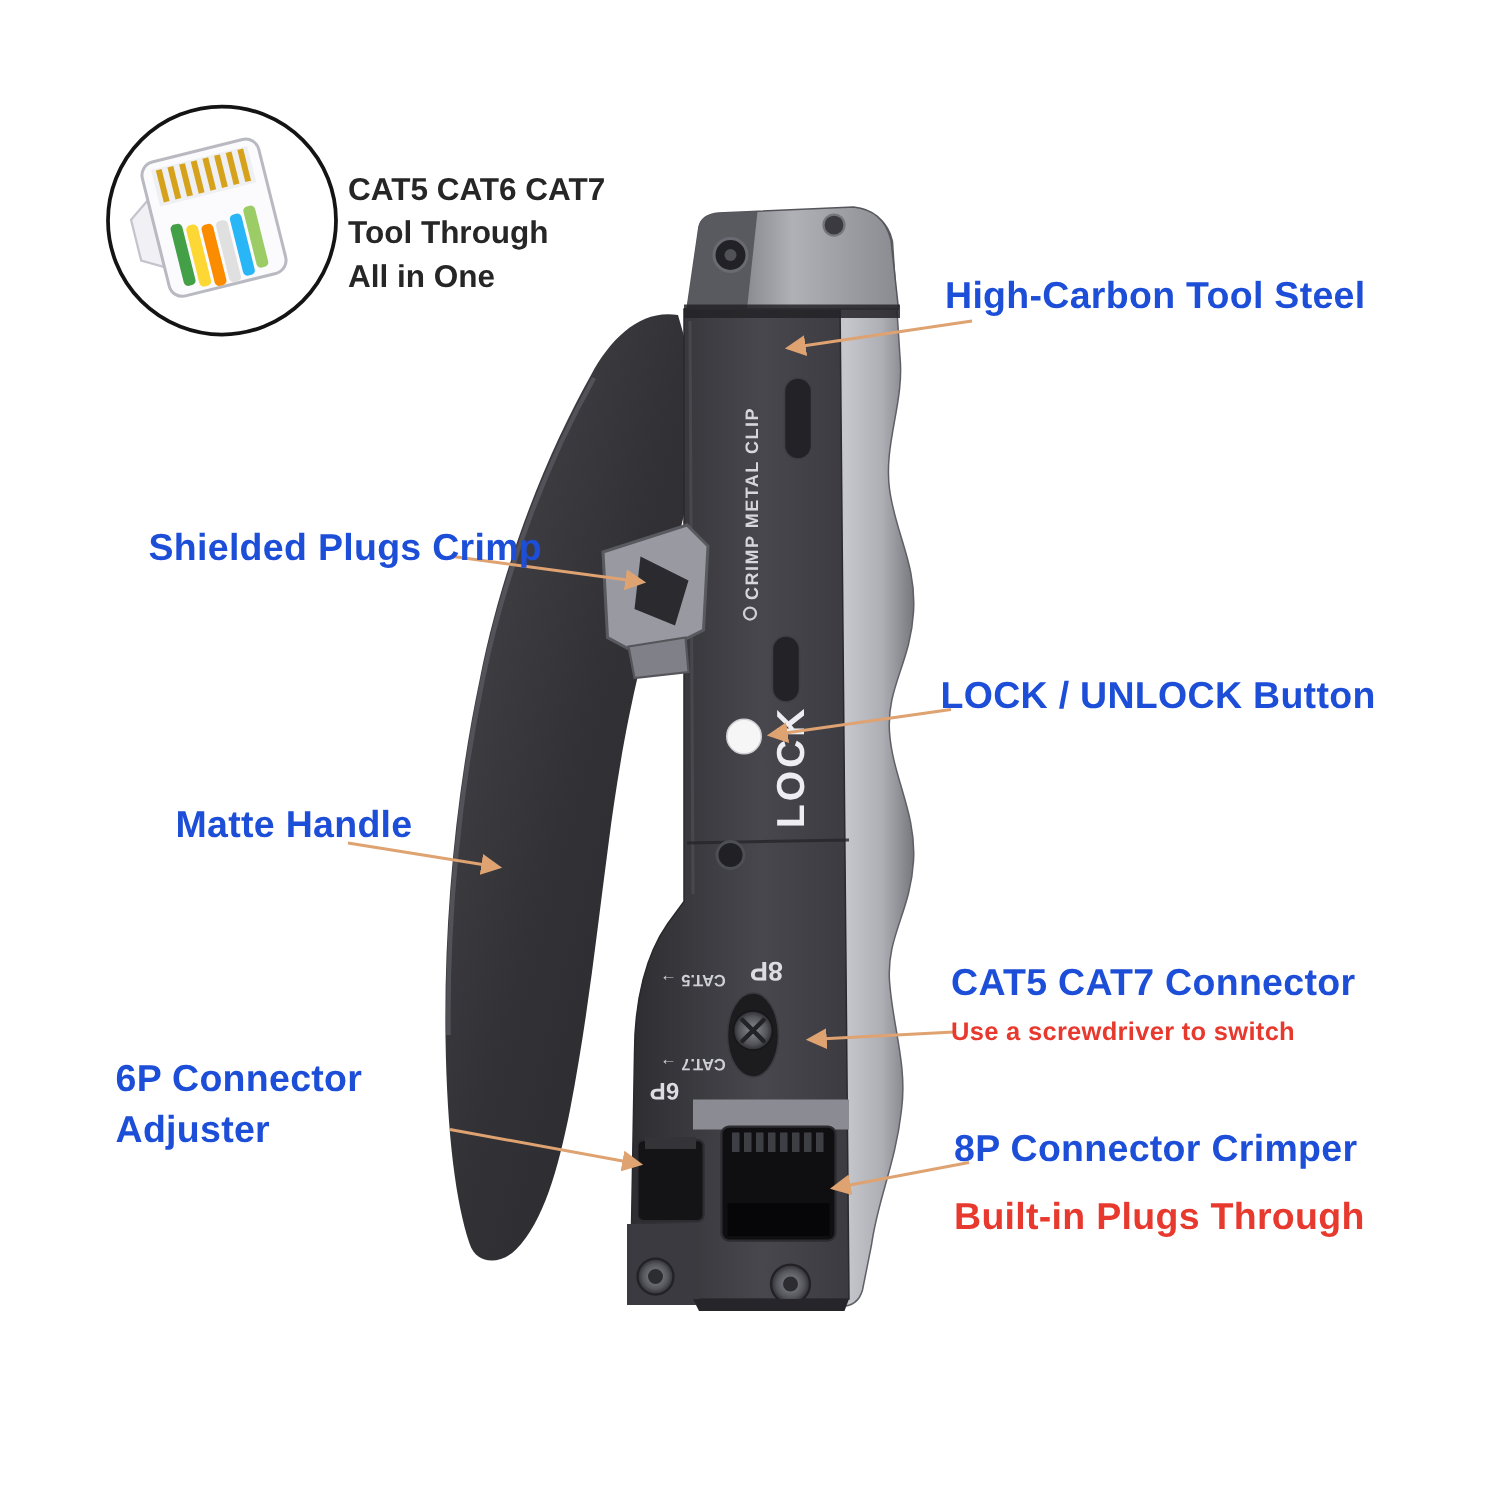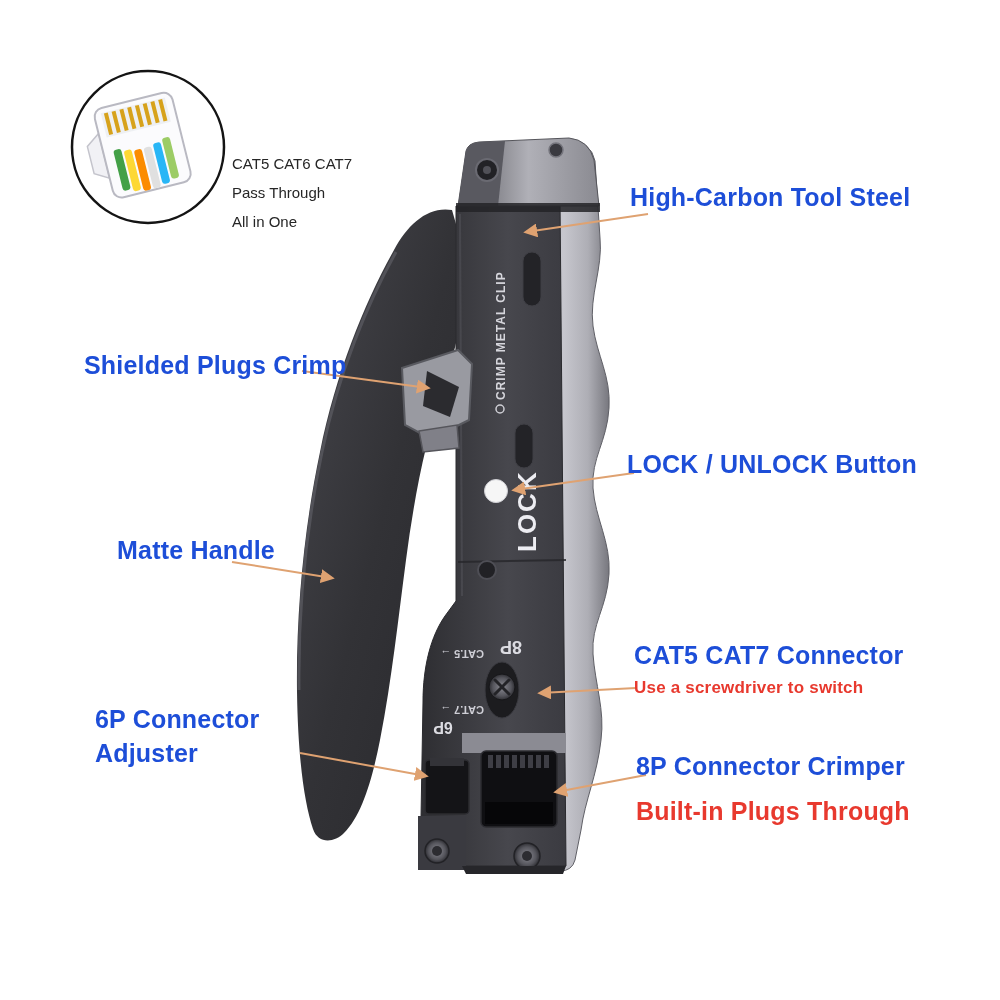--- a/index.html
+++ b/index.html
@@ -10,22 +10,22 @@
   .art { position:absolute; left:0; top:0; width:1000px; height:1000px; }
   .art text { font-family:"Liberation Sans", sans-serif; }
   .label {
     position:absolute; font-weight:700; font-size:25px; color:#1d4ed8;
     letter-spacing:0.2px; white-space:nowrap;
   }
   .label.red { color:#e8392e;text-align:center; }
   .label.small { font-size:17px; }
   .label.twolines { line-height:34px; }
   .badge-text {
-    position:absolute; left:232px; top:112px; font-weight:400; font-size:15px;
-    color:#262626; line-height:29px; white-space:nowrap;margin-top:37px;
+    position:absolute; left:232px; top:112px; font-weight:700; font-size:21px;
+    color:#262626; line-height:29px; white-space:nowrap;
   }
 </style>
 </head>
 <body>
 
 <div class="canvas">
 
   <svg class="art" viewBox="0 0 1000 1000">
     <defs>
       <linearGradient id="gBody" x1="0" y1="0" x2="1" y2="0">
@@ -183,30 +183,30 @@
       <line x1="634" y1="473" x2="514" y2="490" marker-end="url(#ah)"></line>
       <line x1="232" y1="562" x2="332" y2="578" marker-end="url(#ah)"></line>
       <line x1="636" y1="688" x2="540" y2="693" marker-end="url(#ah)"></line>
       <line x1="300" y1="753" x2="426" y2="776" marker-end="url(#ah)"></line>
       <line x1="646" y1="775" x2="556" y2="792" marker-end="url(#ah)"></line>
     </g>
   </svg>
 
   <div class="badge-text">
     <div>CAT5 CAT6 CAT7</div>
-    <div>Pass Through</div>
+    <div>Tool Through</div>
     <div>All in One</div>
   </div>
 
   <div class="label" style="left:630px;top:183px">High-Carbon Tool Steel</div>
-  <div class="label" style="left:84px;top:351px">Shielded Plugs Crimp</div>
+  <div class="label" style="left:99px;top:351px">Shielded Plugs Crimp</div>
   <div class="label" style="left:627px;top:450px">LOCK / UNLOCK Button</div>
   <div class="label" style="left:117px;top:536px">Matte Handle</div>
   <div class="label" style="left:634px;top:641px">CAT5 CAT7 Connector</div>
   <div class="label small red" style="left:634px;top:678px">Use a screwdriver to switch</div>
-  <div class="label twolines" style="left:95px;top:702px">
+  <div class="label twolines" style="left:77px;top:702px">
     <div>6P Connector</div>
     <div>Adjuster</div>
   </div>
   <div class="label" style="left:636px;top:752px">8P Connector Crimper</div>
   <div class="label red" style="left:636px;top:797px">Built-in Plugs Through</div>
 
 </div>
 
 </body></html>

